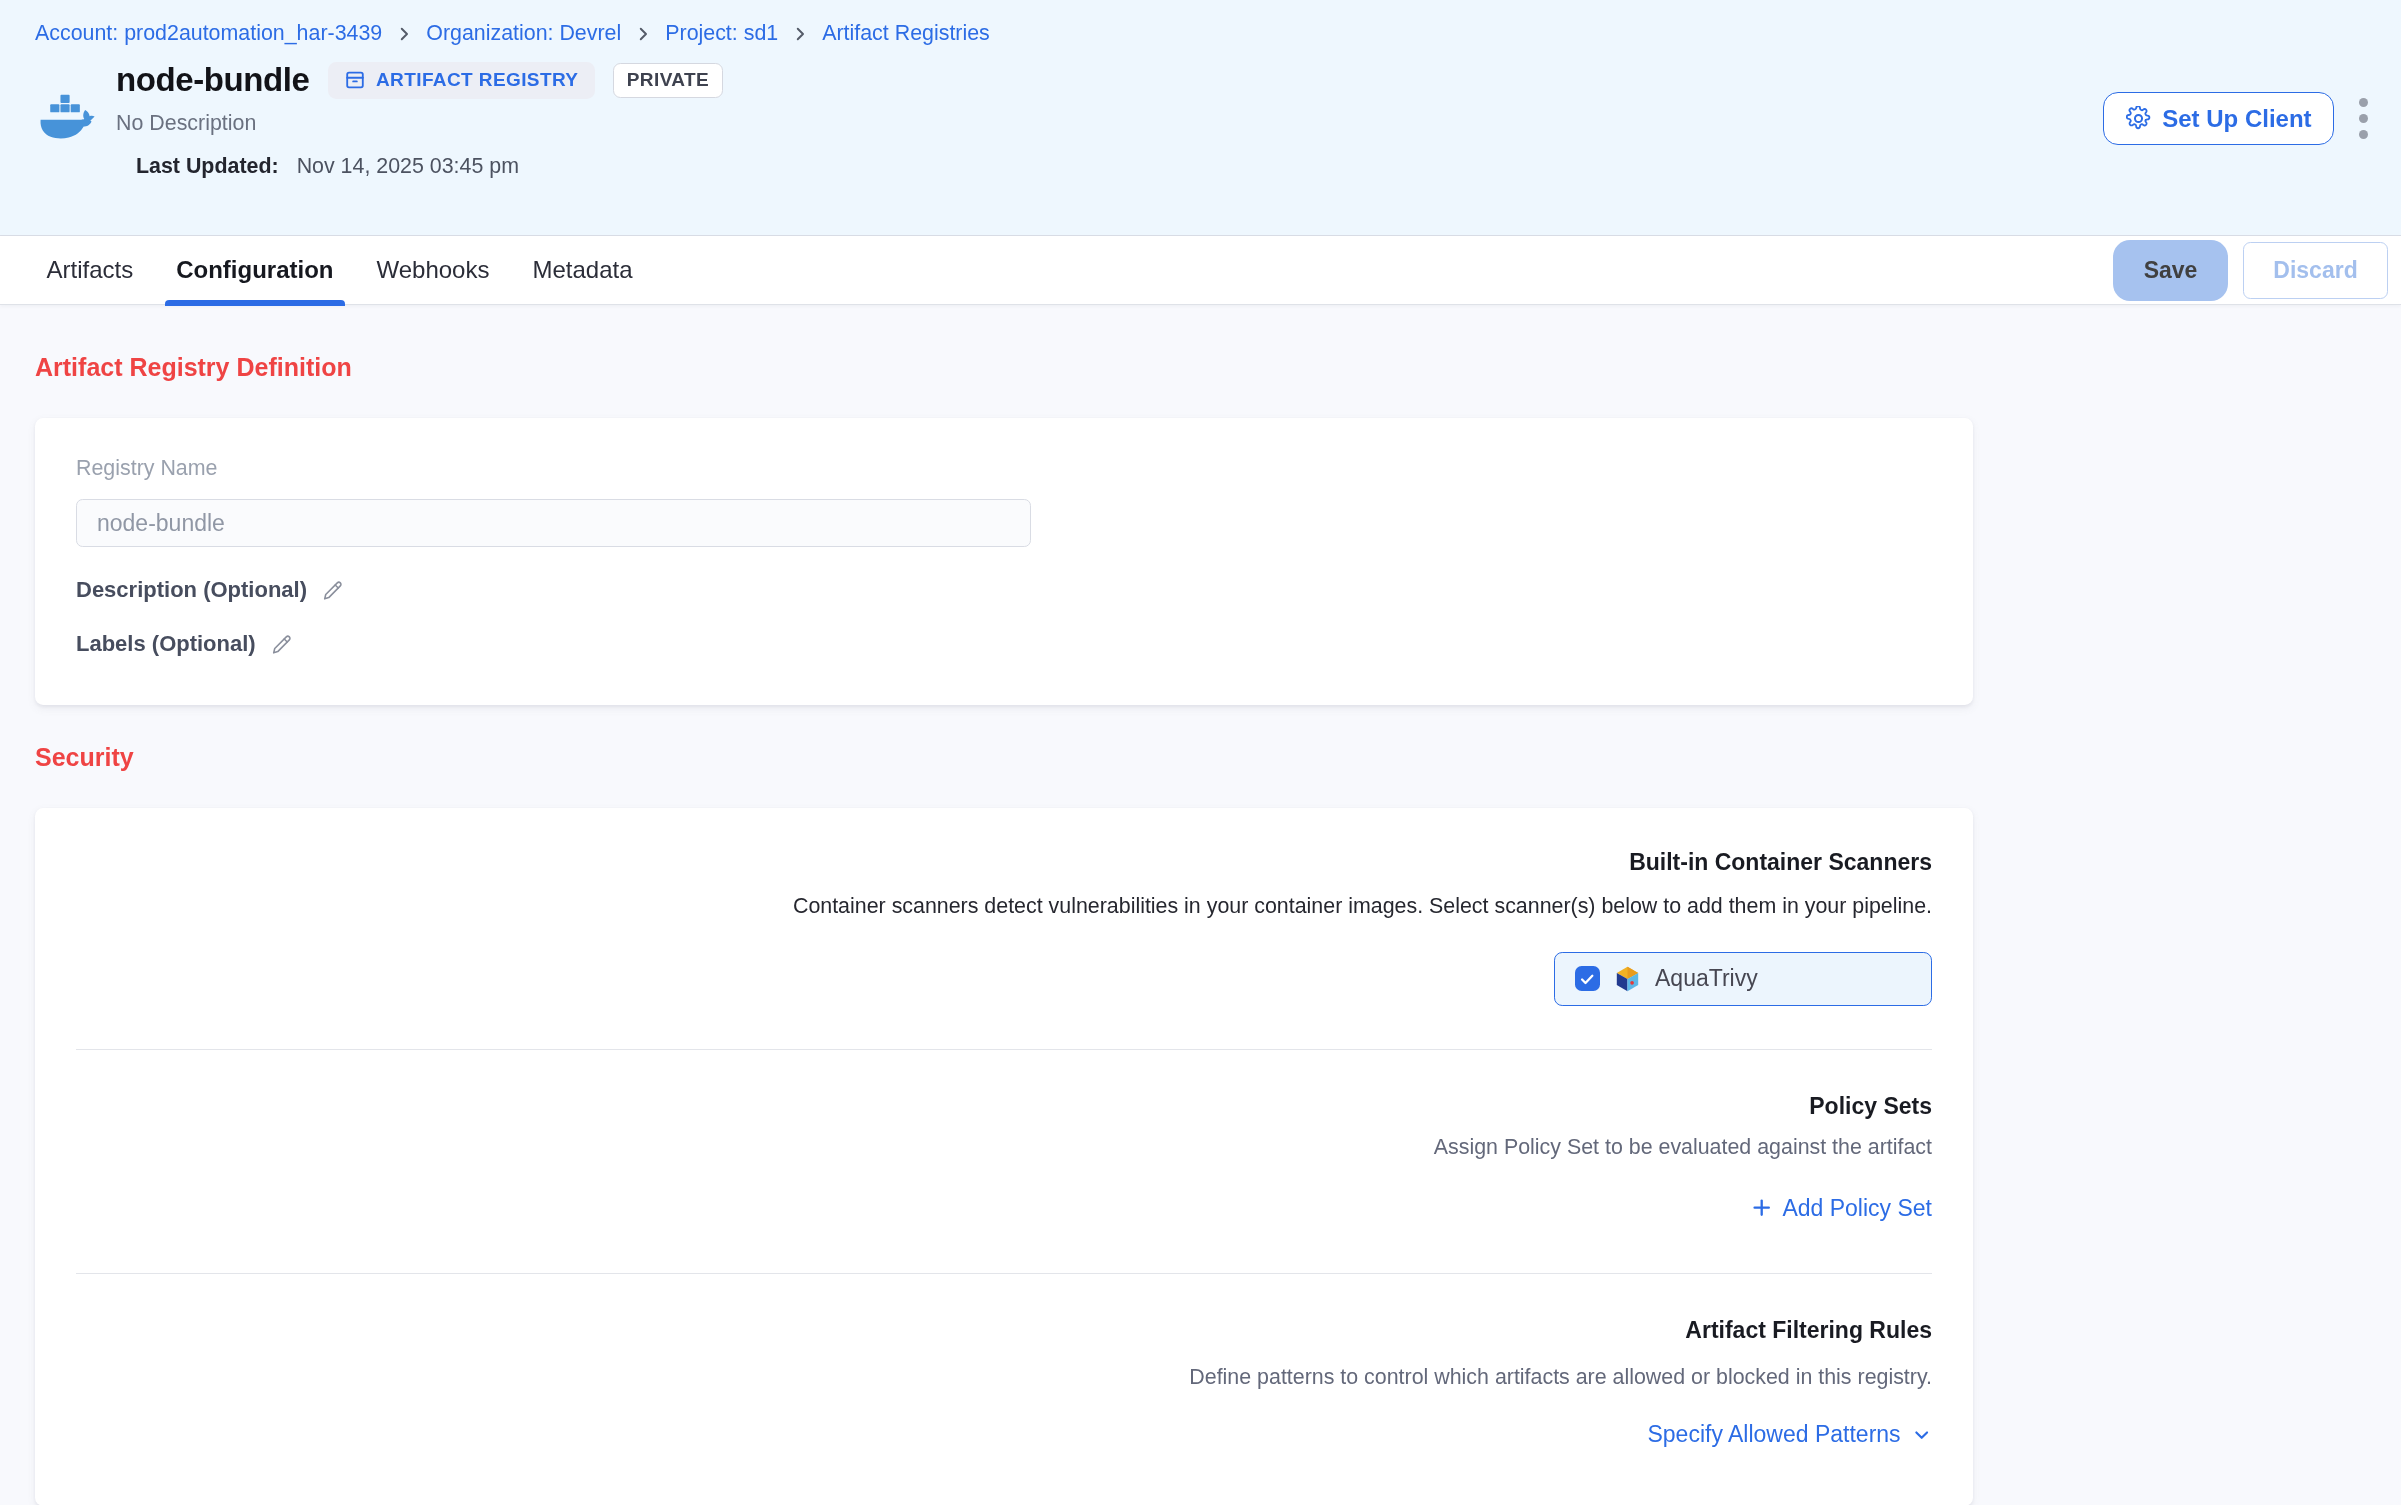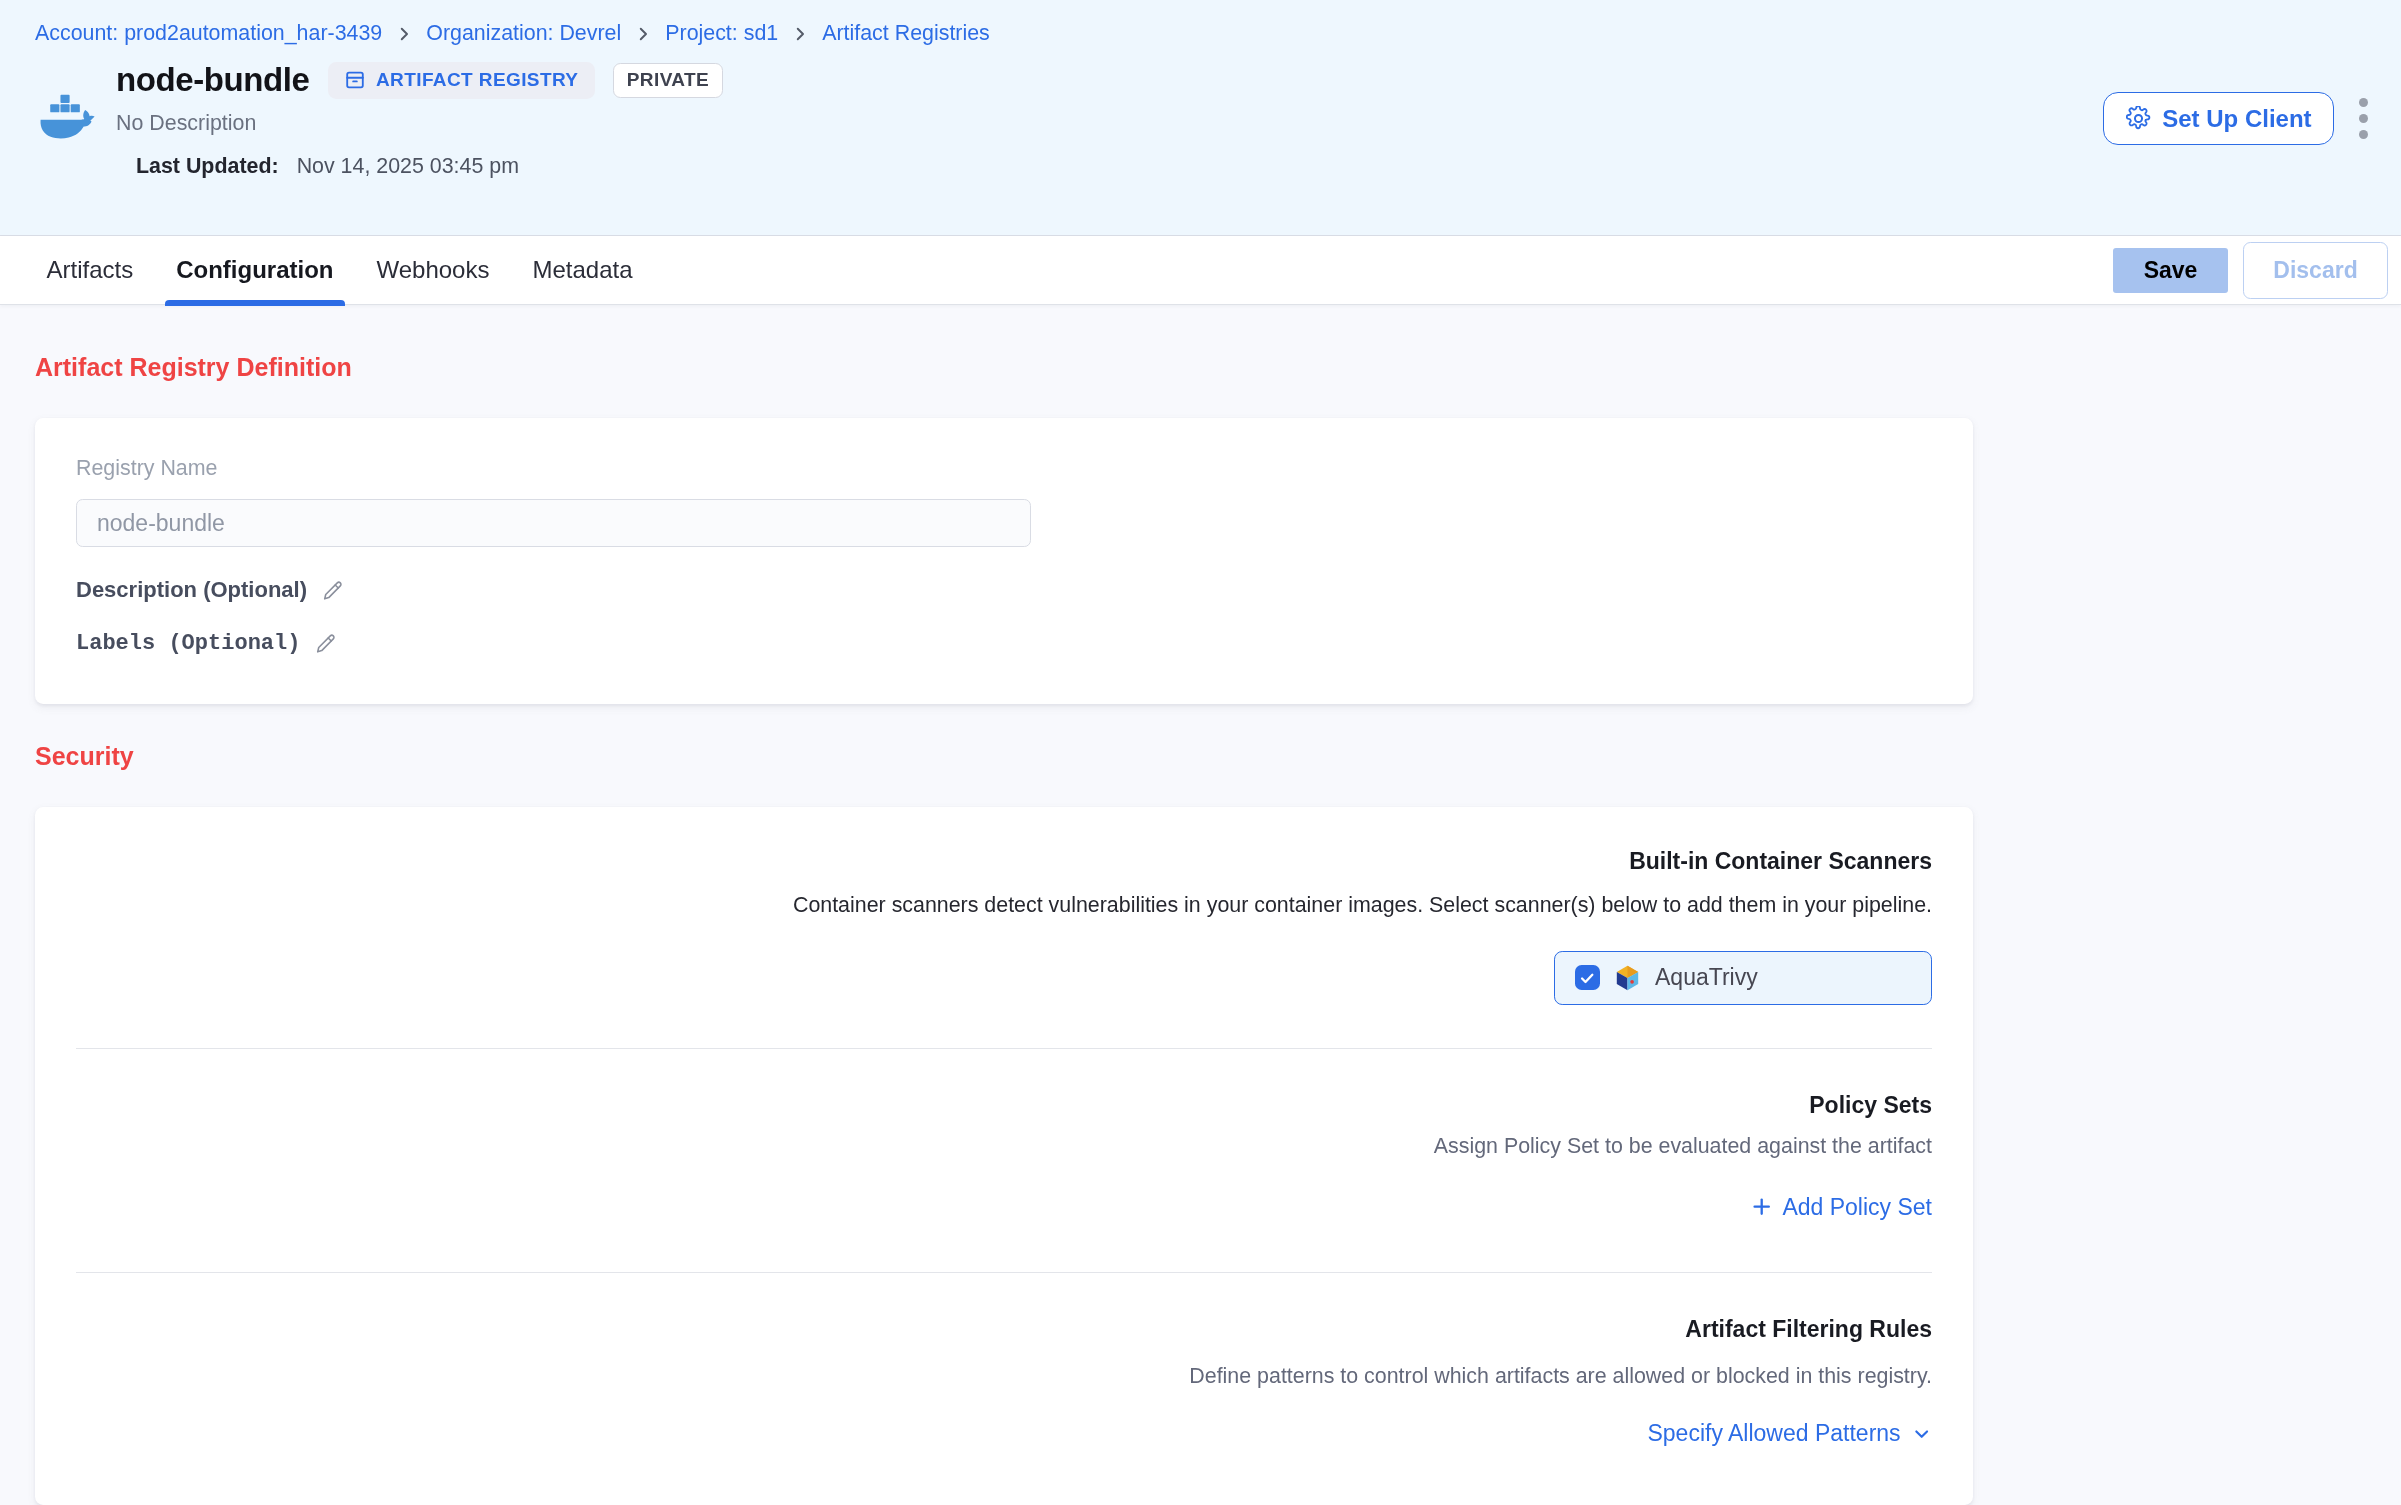--- a/index.html
+++ b/index.html
@@ -62,22 +62,22 @@
     padding:0 11.5px; margin-right:20px;
     font-size:24px; color:#2b2d38; cursor:pointer; white-space:nowrap;
   }
   .tab.active { font-weight:bold; color:#16181f; }
   .tab.active::after {
     content:""; position:absolute; left:0; right:0; bottom:-1.6px;
     height:5.8px; background:#2c6ce5; border-radius:4.1px 4.1px 0 0;
   }
   .tab-actions { margin-left:auto; display:flex; align-items:center; gap:15px; }
   .save-btn {
-    background:#a6c2ef; color:#000000; border:none; border-radius:3px;
-    width:115px; height:45px; font-size:23px; font-weight:bold;
+    background:#a6c2ef; color:#404040; border:none; border-radius:17px;
+    width:115px; height:61px; font-size:23px; font-weight:bold;
     font-family:"Liberation Sans", sans-serif; cursor:not-allowed;
   }
   .discard-btn {
     background:#ffffff; color:#a3bfed; border:1.6px solid #bcd0f2; border-radius:7.4px;
     width:145px; height:57px; font-size:23px; font-weight:bold;
     font-family:"Liberation Sans", sans-serif; cursor:not-allowed;
   }
   
   .content { padding:48px 35px 0 35px; }
   .section-title { font-size:25px; font-weight:bold; color:#ef4444; margin-bottom:36px; }
@@ -88,21 +88,21 @@
   .card-definition { padding:38px 41px 48px 41px; margin-bottom:38px; }
   .field-label { font-size:21.4px; color:#9aa1ae; margin-bottom:18px; }
   .name-input {
     width:955px; height:48px; background:#fafbfd;
     border:1.6px solid #d9dce4; border-radius:6.6px;
     font-size:23px; color:#9097a5; padding:0 20px;
     font-family:"Liberation Sans", sans-serif;
   }
   .opt-row { display:flex; align-items:center; gap:13px; font-size:22px; font-weight:bold; color:#474d5e; }
   .opt-row.first { margin-top:30px; }
-  .opt-row + .opt-row { margin-top:28px;font-family:Liberation Mono, monospace; }
+  .opt-row + .opt-row { margin-top:28px; }
   .pencil { cursor:pointer; display:flex; }
   .card-security { padding:41px 41px 58px 41px; margin-bottom:20px;text-align:right; }
   .sub-title { font-size:23px; font-weight:bold; color:#191b22; margin-bottom:18px; }
   .desc-dark { font-size:21.4px; color:#26272f; margin-bottom:33px; }
   .desc-gray { font-size:21.4px; color:#63687a; }
   .scanner-chip {
     display:inline-flex; align-items:center; gap:15px;
     background:#ecf5fd; border:1.6px solid #2c6ce5; border-radius:8.2px;
     padding:12.3px 20px; min-width:378px; cursor:pointer;
   }

